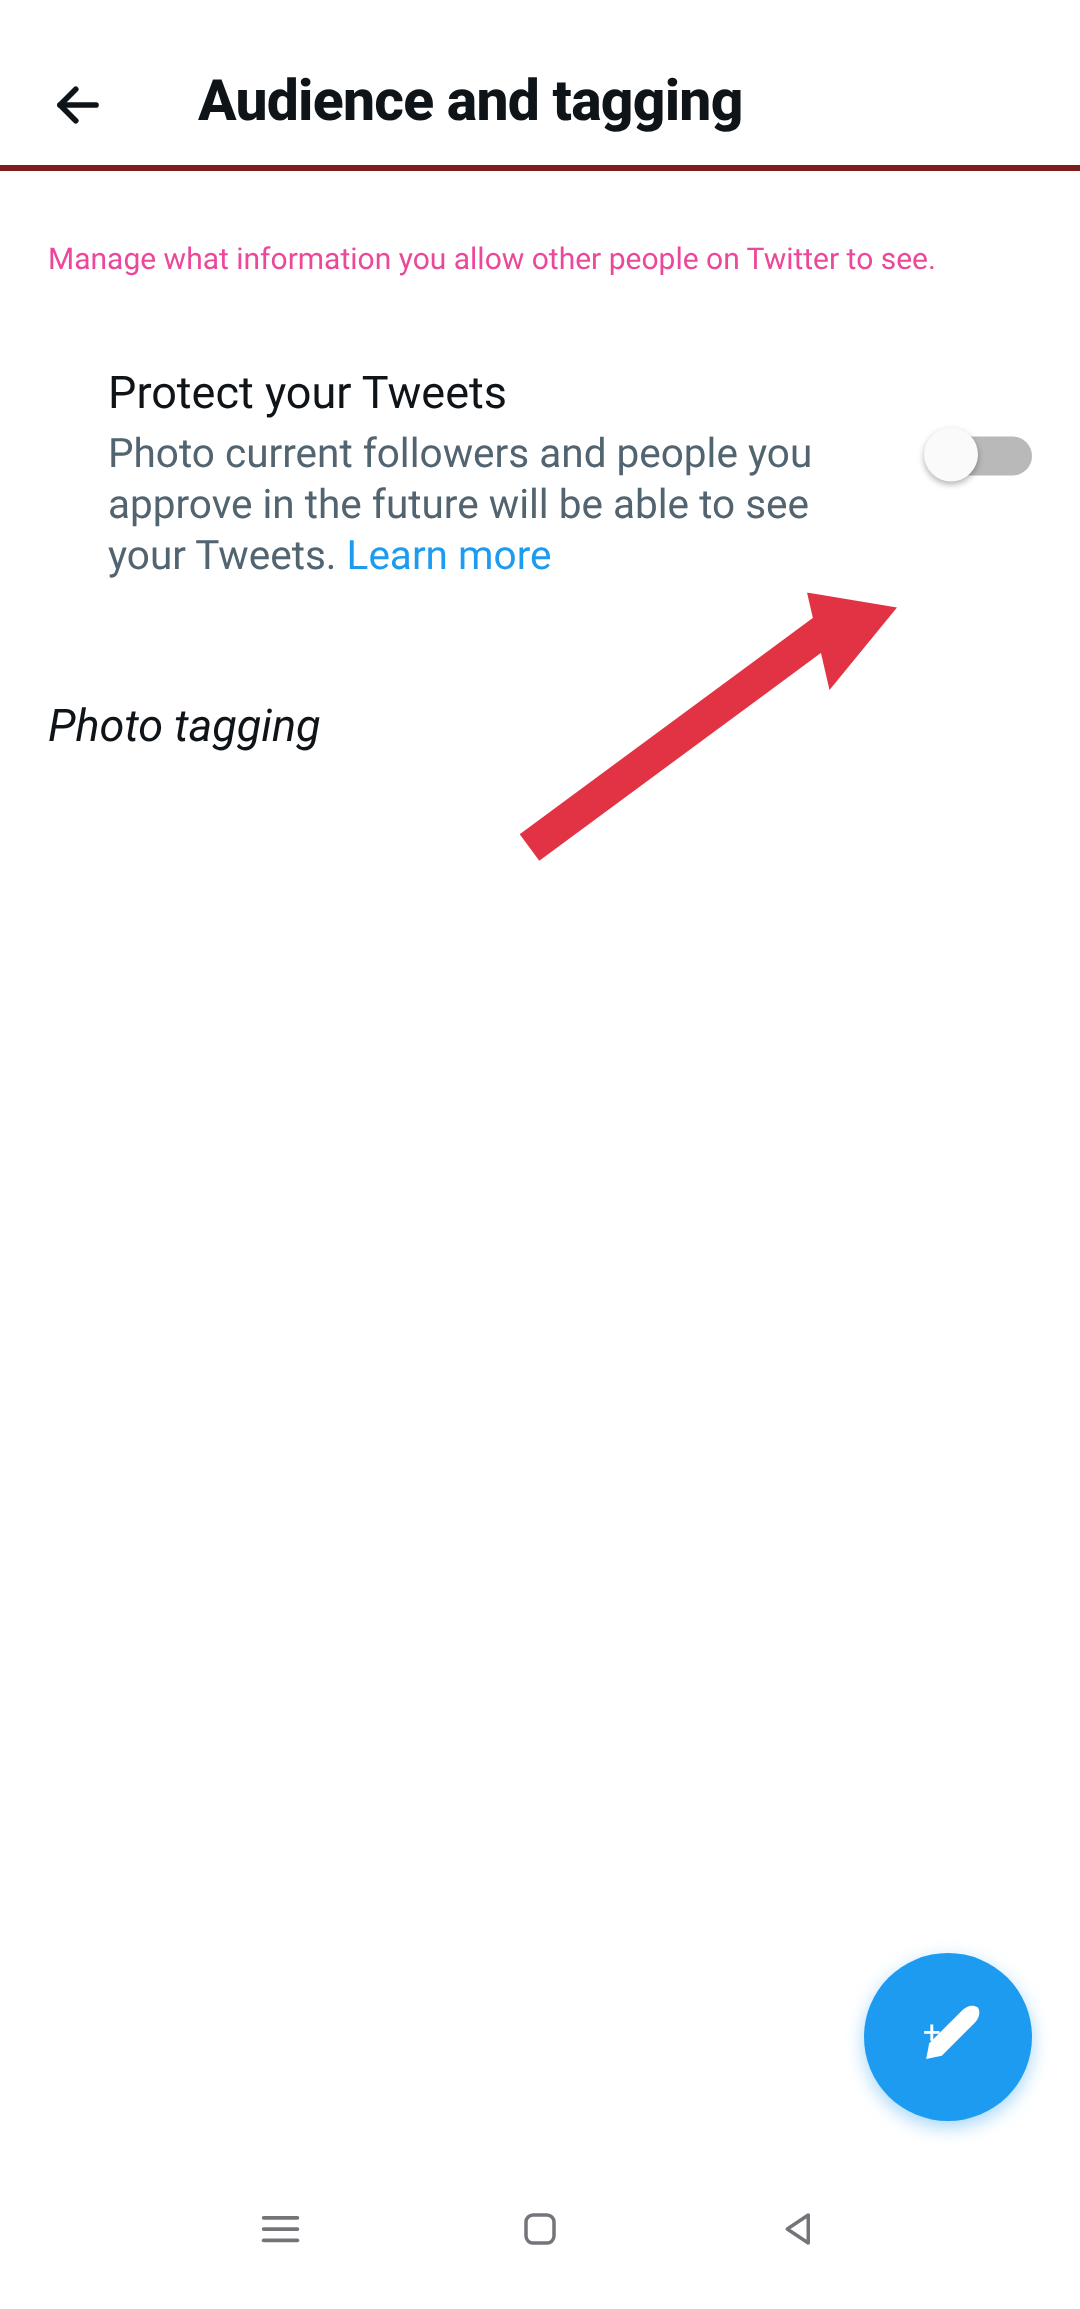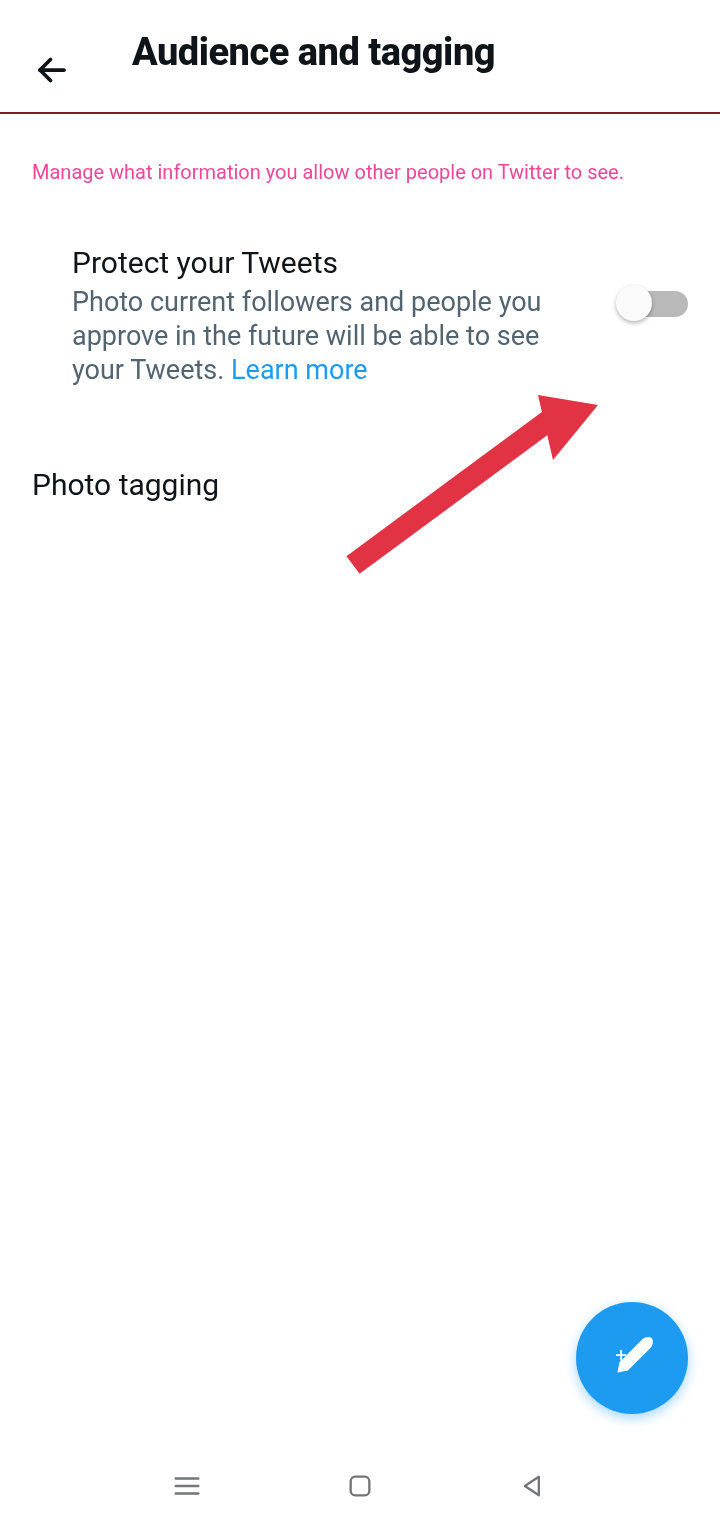--- a/index.html
+++ b/index.html
@@ -12,23 +12,23 @@
       width: 720px;
       height: 1539px;
       font-family: -apple-system, BlinkMacSystemFont, "Segoe UI", Roboto, Helvetica, Arial, sans-serif;
       background: #ffffff;
       position: relative;
       overflow: hidden;
     }
     
     .header {
       display: flex;
-      align-items: flex-start;
+      align-items: flex-end;
       padding: 30px 32px 20px 32px;
-      border-bottom: 2px solid #7f1d1d;
+      border-bottom: 4px solid #7f1d1d;
       height: 114px;
     }
     
     .back-icon {
       width: 40px;
       height: 40px;
       display: flex;
       align-items: center;
       justify-content: center;
       margin-right: 60px;
@@ -104,20 +104,21 @@
       border-radius: 50%;
       position: absolute;
       left: 0;
       top: 0;
       box-shadow: 0 2px 4px rgba(0,0,0,0.3);
     }
     
     .photo-tagging-item {
       padding: 30px 32px;
       margin-top: 20px;
+      font-style: italic;
     }
     
     .arrow-annotation {
       position: absolute;
       left: 338px;
       top: 395px;
       pointer-events: none;
     }
     
     .fab-button {

